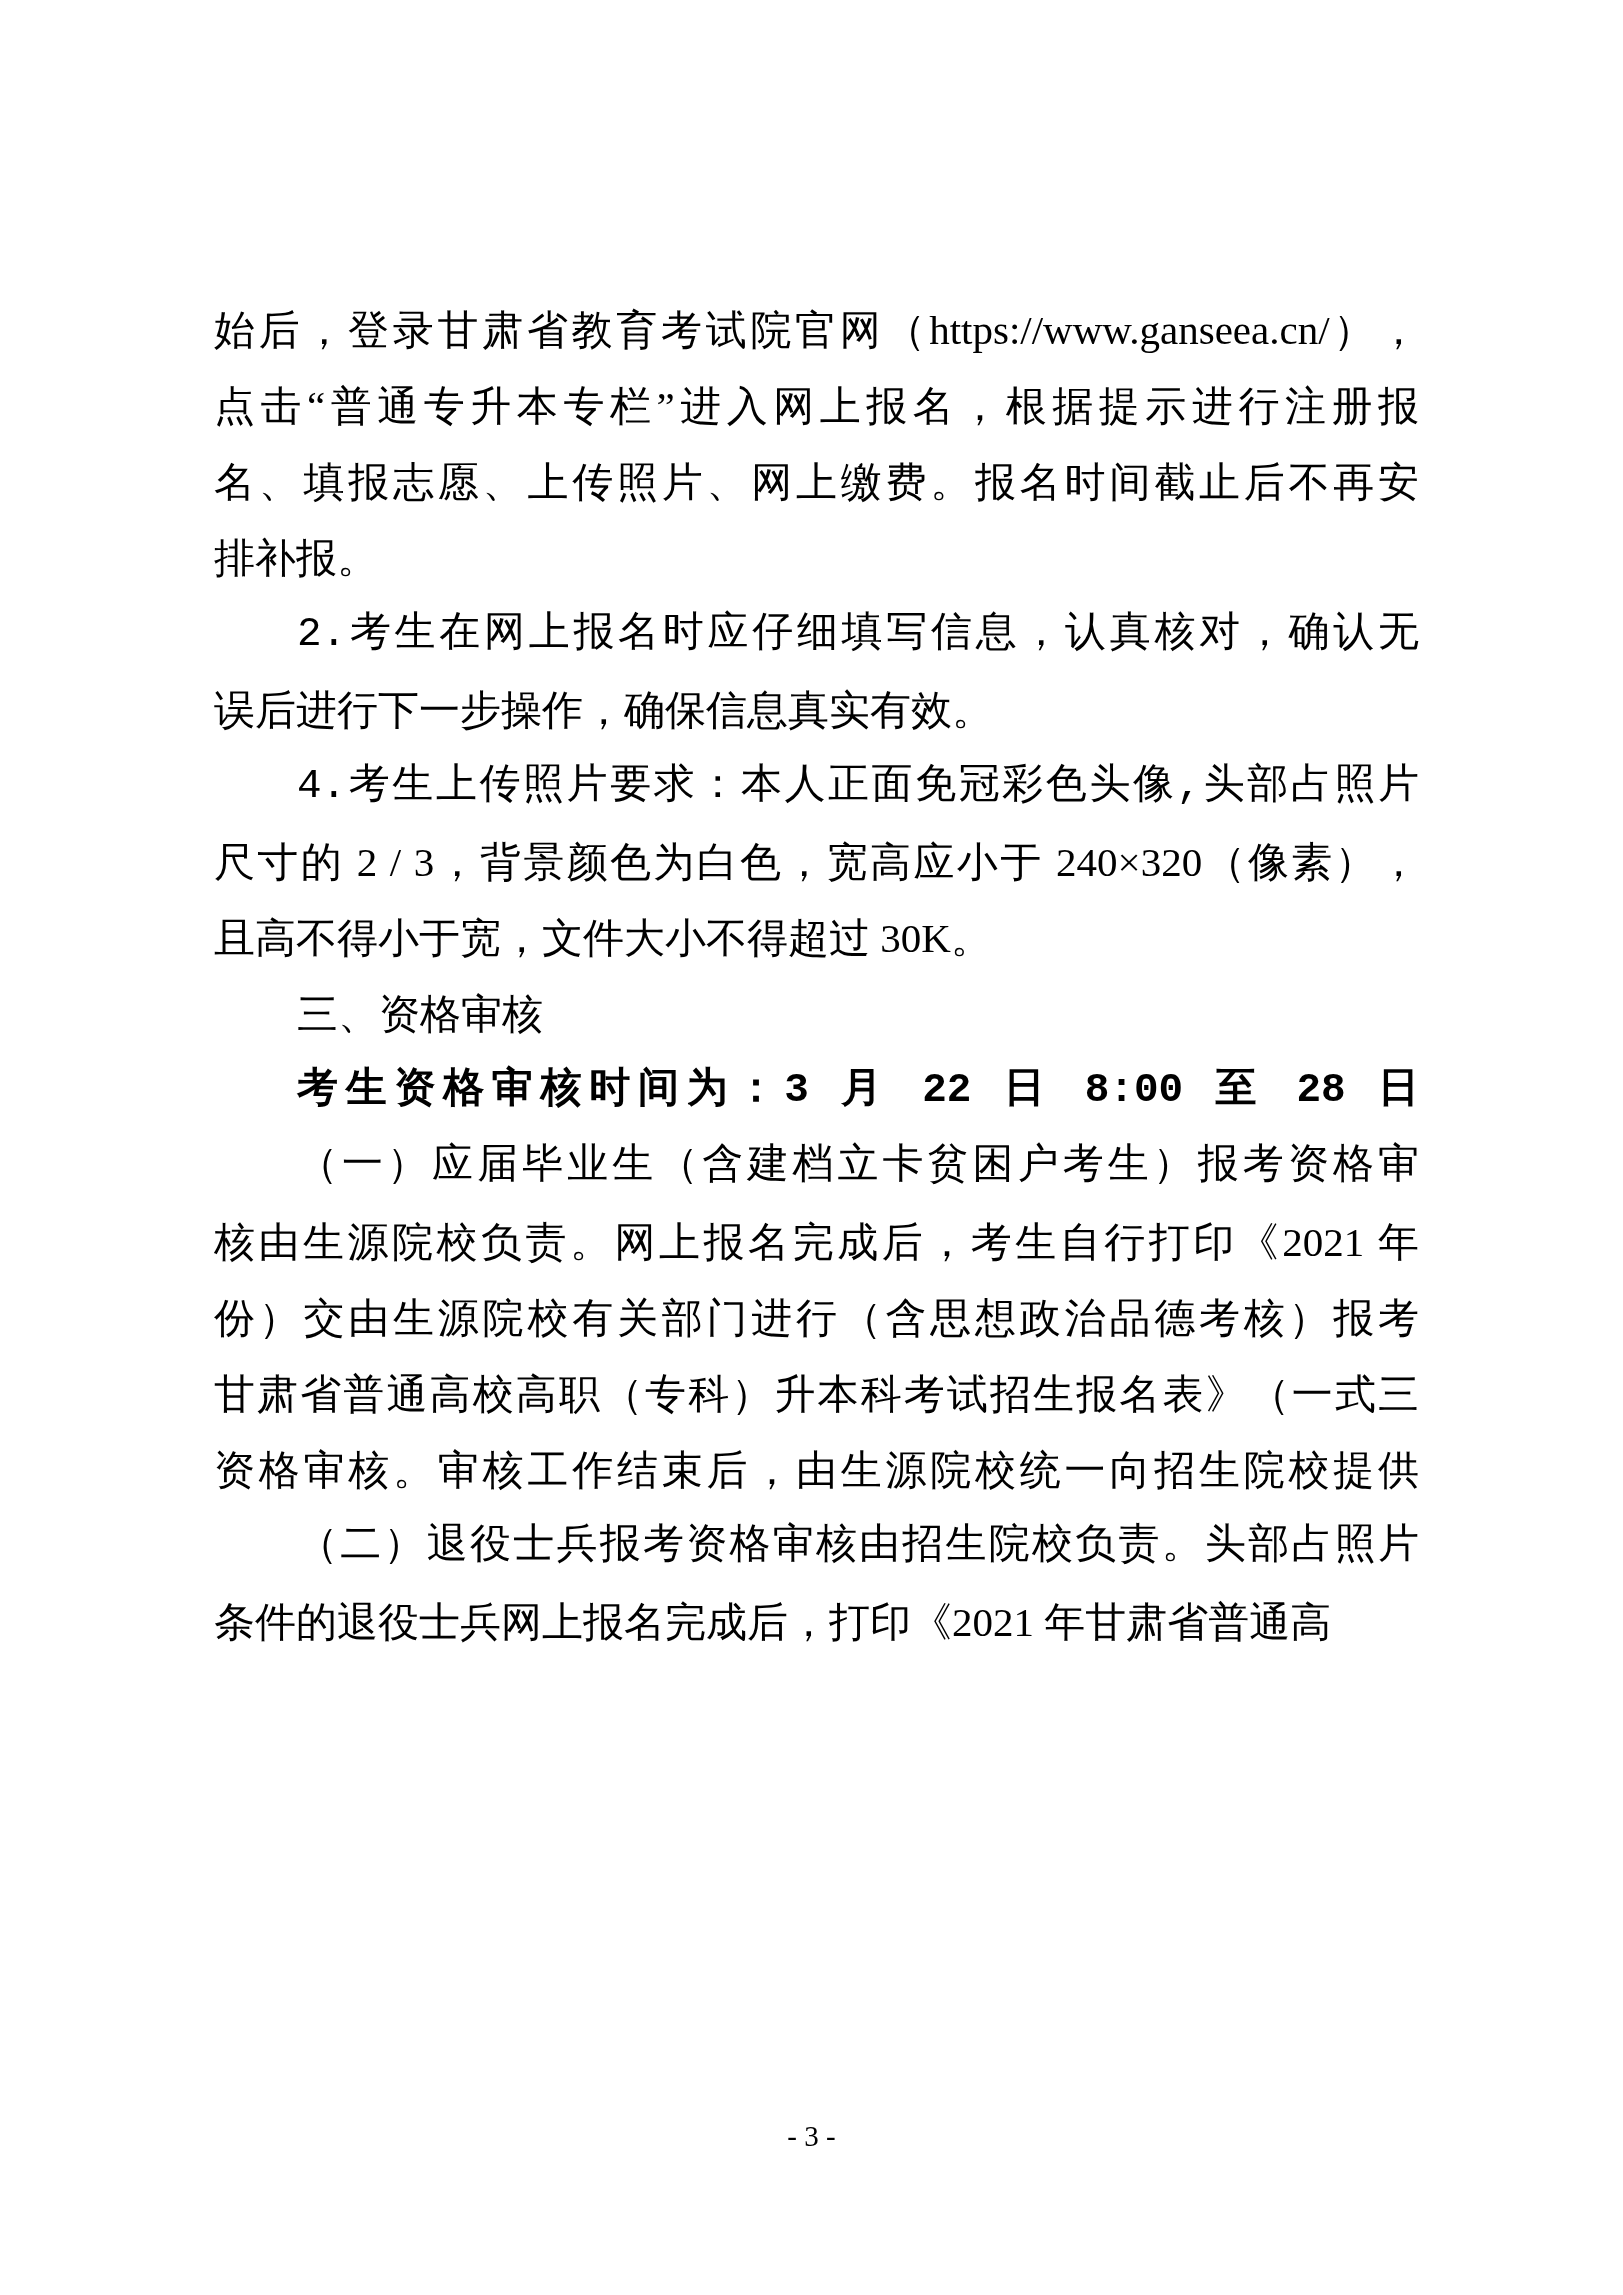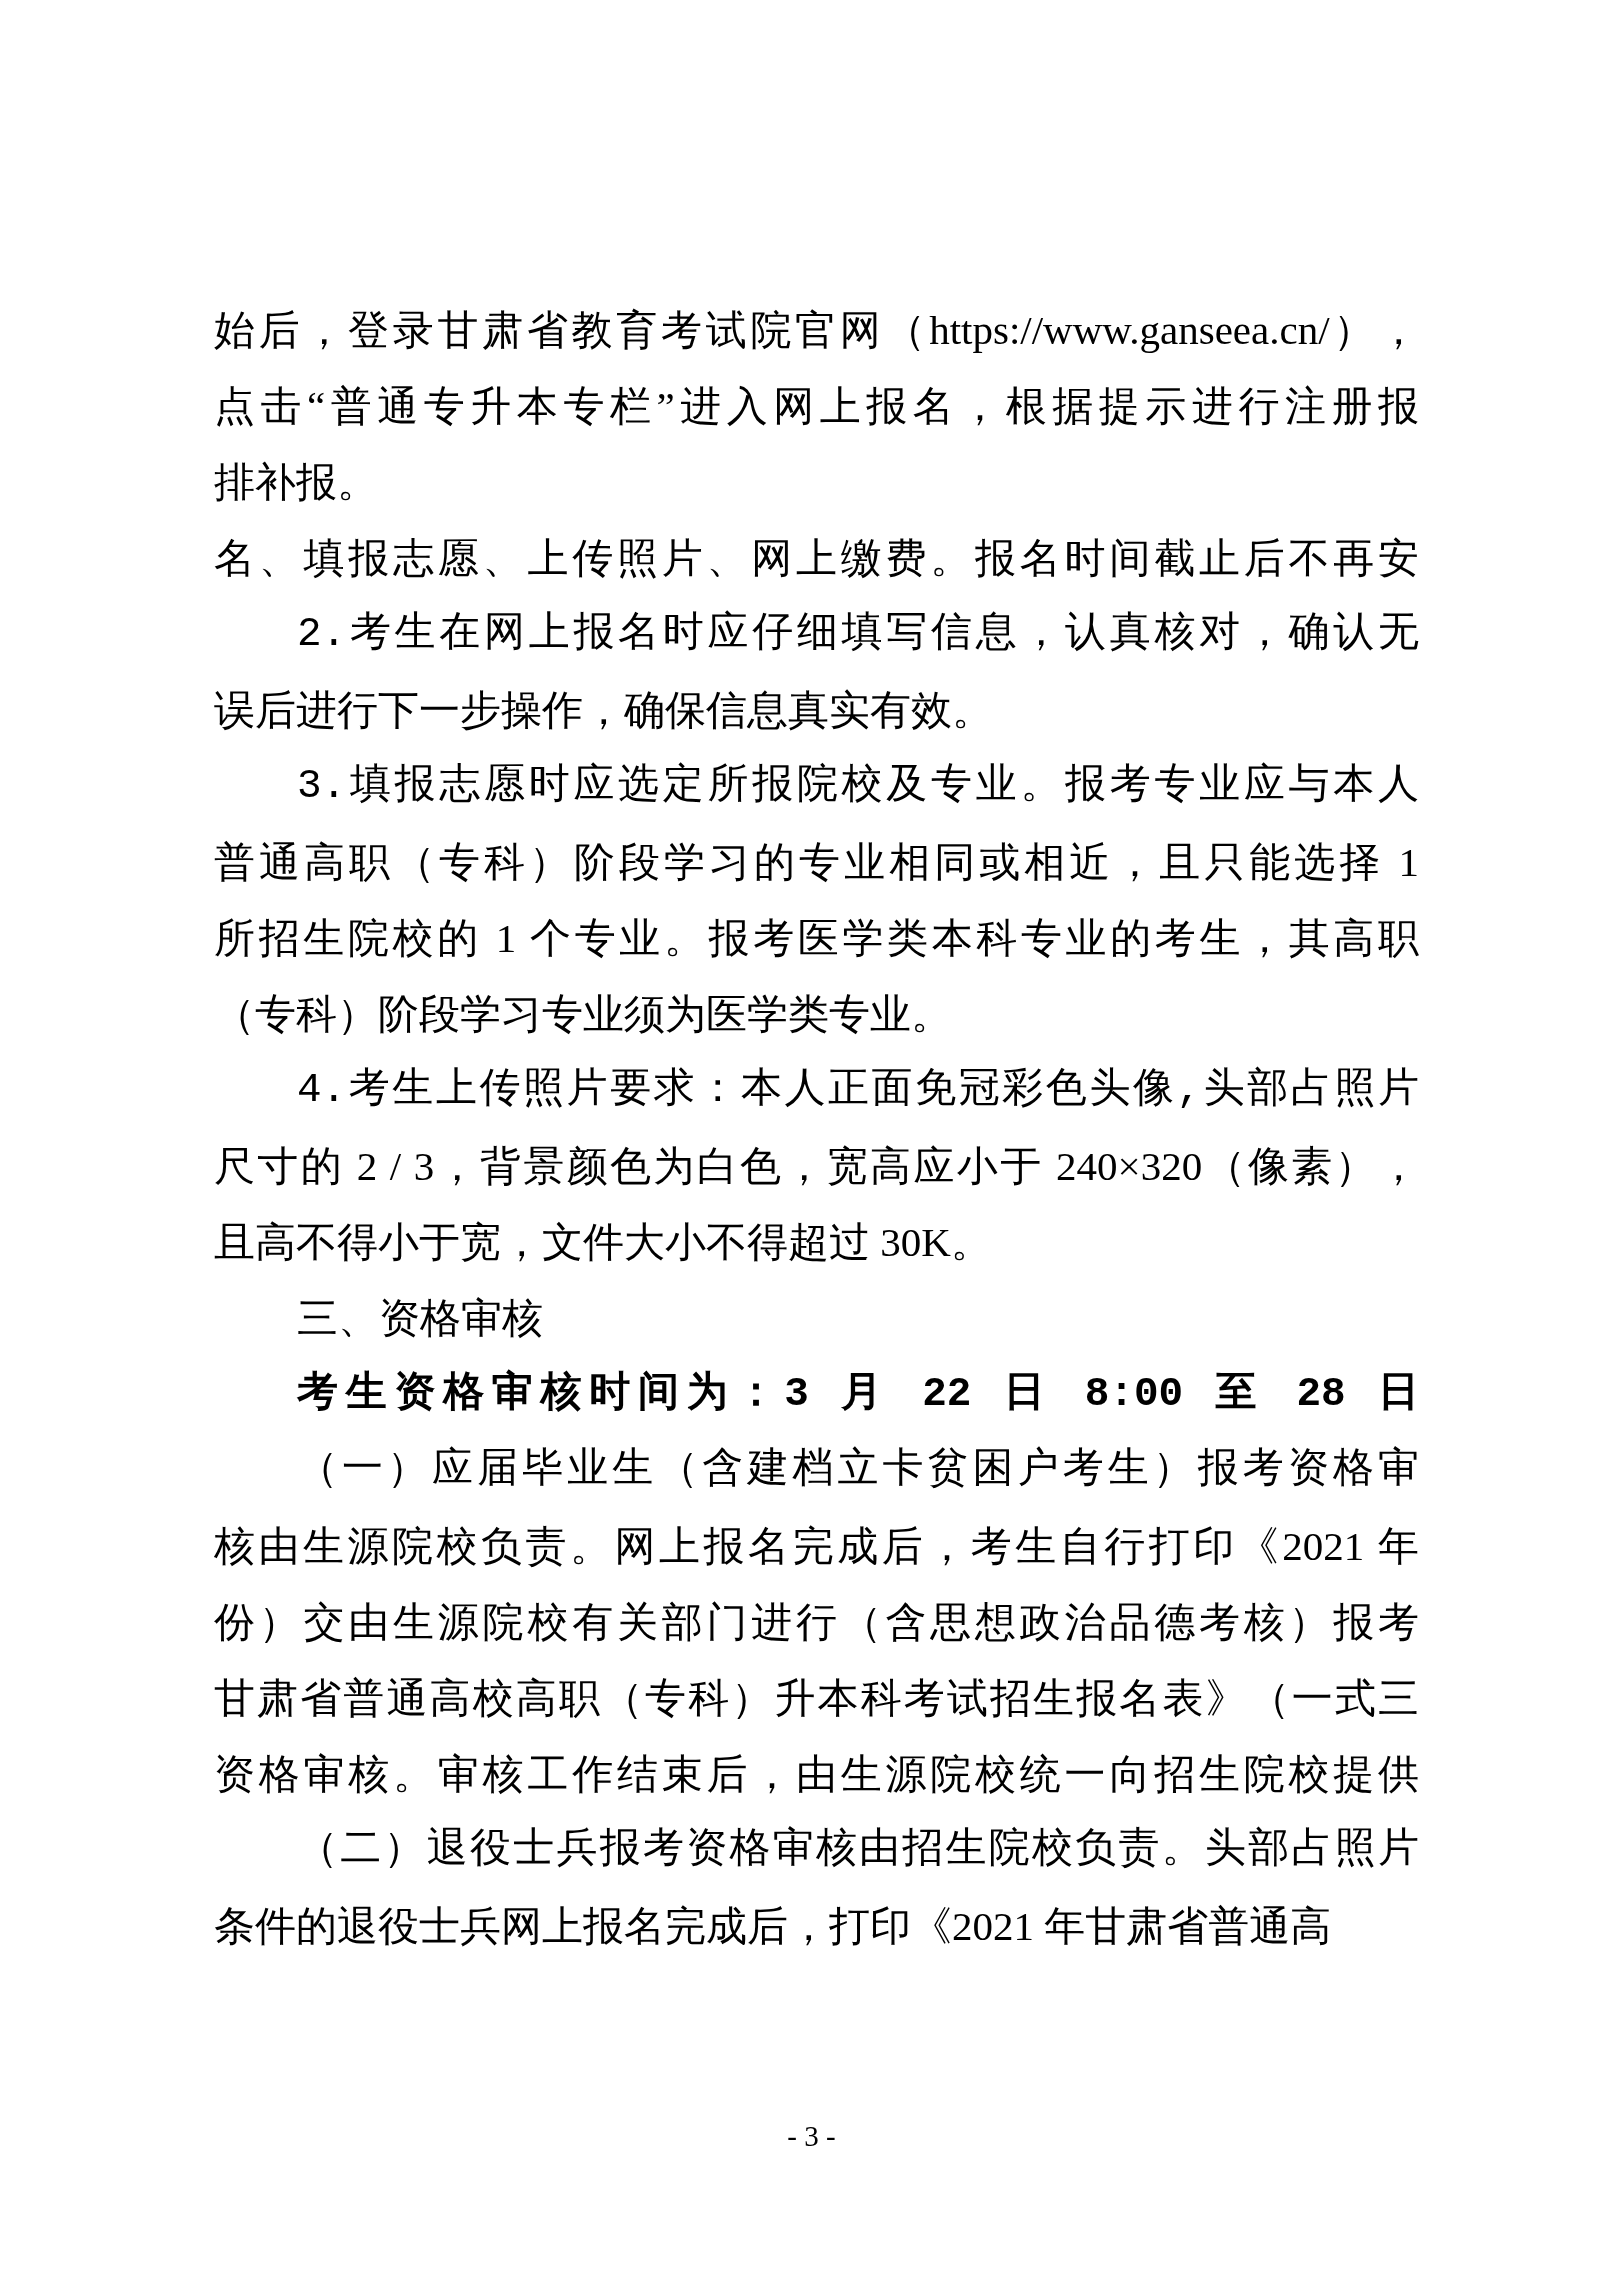--- a/index.html
+++ b/index.html
@@ -48,32 +48,26 @@
   }
 </style>
 </head>
 <body>
 
 <div class="page">
   <div class="text-block">
       <div class="para">
         <div class="line">始后，登录甘肃省教育考试院官网（https://www.ganseea.cn/），</div>
         <div class="line">点击“普通专升本专栏”进入网上报名，根据提示进行注册报</div>
+        <div class="line">名、填报志愿、上传照片、网上缴费。报名时间截止后不再安</div>
         <div class="line last">排补报。</div>
-        <div class="line">名、填报志愿、上传照片、网上缴费。报名时间截止后不再安</div>
       </div>
       <div class="para">
         <div class="line indent">2.考生在网上报名时应仔细填写信息，认真核对，确认无</div>
         <div class="line last">误后进行下一步操作，确保信息真实有效。</div>
-      </div>
-      <div class="para">
-        <div class="line indent">3.填报志愿时应选定所报院校及专业。报考专业应与本人</div>
-        <div class="line">普通高职（专科）阶段学习的专业相同或相近，且只能选择 1</div>
-        <div class="line">所招生院校的 1 个专业。报考医学类本科专业的考生，其高职</div>
-        <div class="line last">（专科）阶段学习专业须为医学类专业。</div>
       </div>
       <div class="para">
         <div class="line indent">4.考生上传照片要求：本人正面免冠彩色头像,头部占照片</div>
         <div class="line">尺寸的 2 / 3，背景颜色为白色，宽高应小于 240×320（像素），</div>
         <div class="line last">且高不得小于宽，文件大小不得超过 30K。</div>
       </div>
       <div class="para heading">
         <div class="line indent last">三、资格审核</div>
       </div>
       <div class="para bold">

